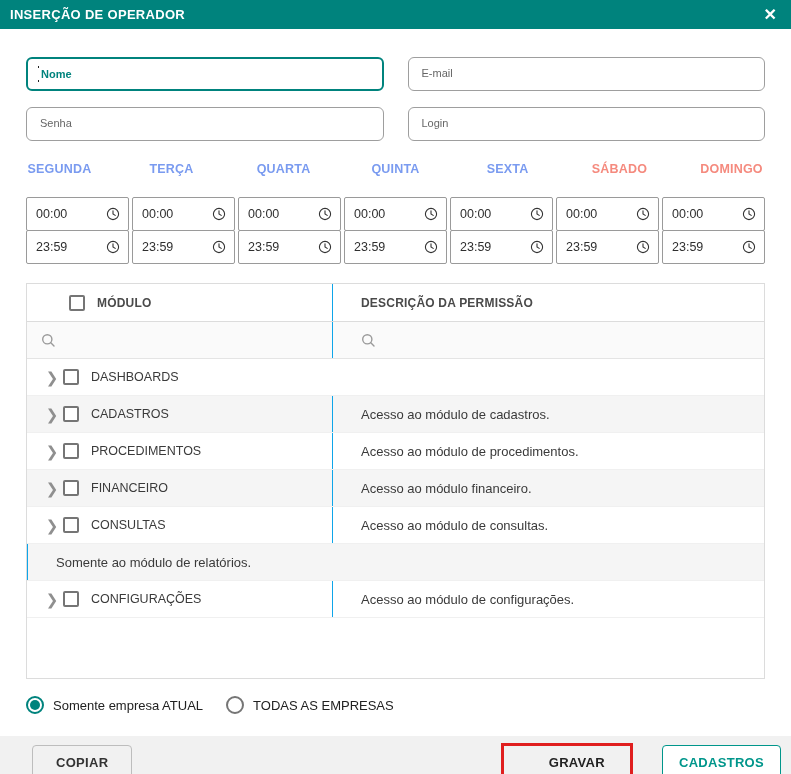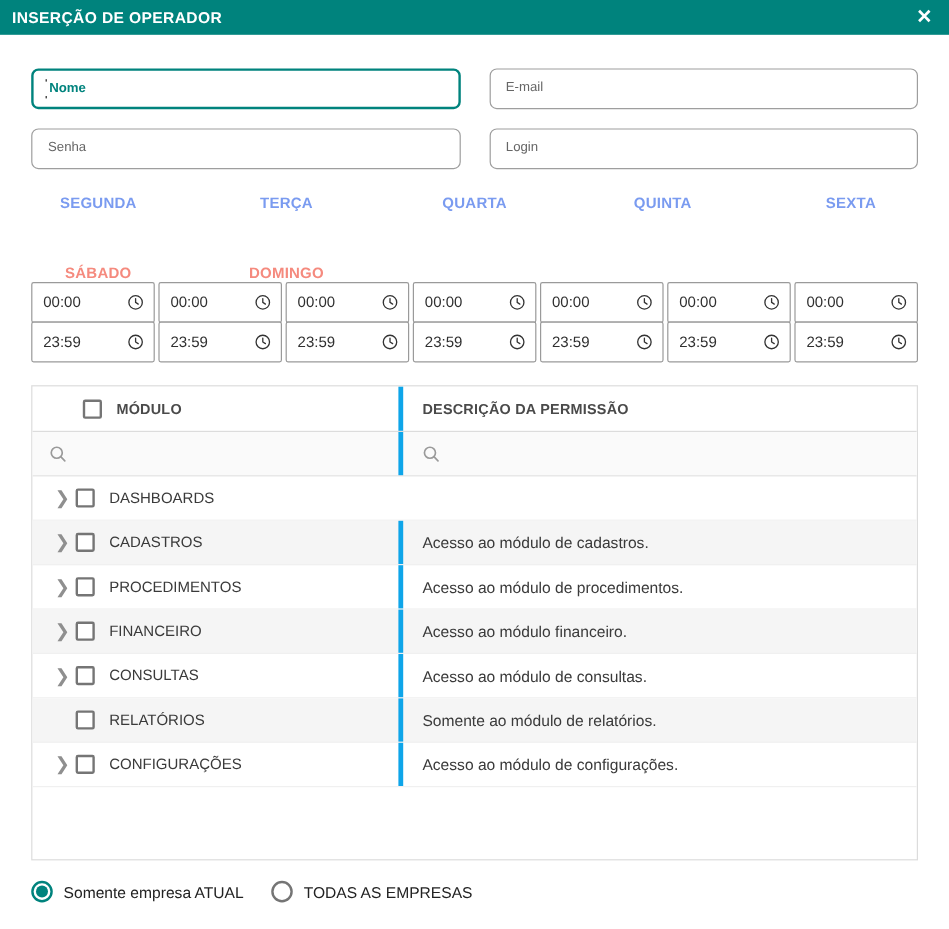--- a/index.html
+++ b/index.html
@@ -34,41 +34,41 @@
     position:absolute; top:-7px; left:9px; background:#fff; padding:0 4px;
     font-size:11px; color:#666;margin-top:16px;
   }
   .ofield.focused { border:2px solid #00837d; }
   .ofield.focused .flabel { color:#00837d; font-weight:bold; }
   .caret { width:1px; height:16px; background:#222; animation:blink 1s step-end infinite; }
   @keyframes blink { 50% { opacity:0; } }
 
   
   .sched { margin-top:21px; }
-  .day-head-row { display:grid; grid-template-columns:repeat(5,1fr); column-gap:3px; margin-bottom:0;gap:45px; }
+  .day-head-row { display:grid; grid-template-columns:repeat(7,1fr); column-gap:3px; margin-bottom:21px;gap:45px; }
   .day-head { text-align:center; font-size:12.5px; font-weight:bold; letter-spacing:.2px; }
   .day-head.weekday { color:#7a9bf0; }
   .day-head.weekend { color:#f58a7e; }
   .time-row { display:grid; grid-template-columns:repeat(7,1fr); column-gap:3px; }
   .time-row.second .time-cell { margin-top:-1px; }
   .time-cell {
     height:34px; border:1px solid #9a9a9a; border-radius:2px; background:#fff;
     display:flex; align-items:center; justify-content:space-between; padding:0 8px 0 9px;
     font-size:12.5px; color:#2f2f2f; cursor:pointer;gap:28px;
   }
   .clock-ic { flex:0 0 auto; display:block; }
 
   
   .ptable {
     margin-top:19px; border:1px solid #dcdcdc; height:396px;
     display:flex; flex-direction:column; overflow:hidden; background:#fff;
   }
   .prow { display:flex; flex:0 0 auto; align-items:stretch; }
   .pcell-l { width:305px; flex:0 0 305px; display:flex; align-items:center; padding-left:14px; }
-  .pcell-r { flex:1 1 auto; border-left:4px solid #0ea5e9; display:flex; align-items:center; padding-left:16px; }
+  .pcell-r { flex:1 1 auto; border-left:1px solid #0ea5e9; display:flex; align-items:center; padding-left:28px; }
   .prow.head { height:38px; border-bottom:1px solid #dcdcdc; font-weight:bold; color:#4a4a4a; font-size:12px; letter-spacing:.2px; }
   .prow.head .pcell-l { padding-left:42px; }
   .prow.filter { height:37px; background:#fafafa; border-bottom:1px solid #e4e4e4; }
   .prow.data { height:37px; font-size:12.5px; border-bottom:1px solid #f0f0f0; }
   .prow.data.alt { background:#f5f5f5; }
   .prow.data .pcell-r { font-size:13px; color:#3a3a3a; }
   .pfill { flex:1 1 auto; }
   .chev { width:22px; flex:0 0 22px; color:#8f8f8f; font-size:15px; line-height:1; text-align:center; cursor:pointer; }
   .chev.hidden { visibility:hidden; }
   .cbx {
@@ -323,25 +323,20 @@
           <span class="chev">❯</span>
           <span class="cbx"></span>
           <span class="mod-label">CONSULTAS</span>
         </div>
         <div class="pcell-r">
             <span>Acesso ao módulo de consultas.</span>
           </div>
       </div>
 
       <div class="prow data alt">
-        <div class="pcell-l">
-          <span class="chev hidden">❯</span>
-          <span class="cbx"></span>
-          <span class="mod-label">RELATÓRIOS</span>
-        </div>
         <div class="pcell-r">
             <span>Somente ao módulo de relatórios.</span>
           </div>
       </div>
 
       <div class="prow data">
         <div class="pcell-l">
           <span class="chev">❯</span>
           <span class="cbx"></span>
           <span class="mod-label">CONFIGURAÇÕES</span>

